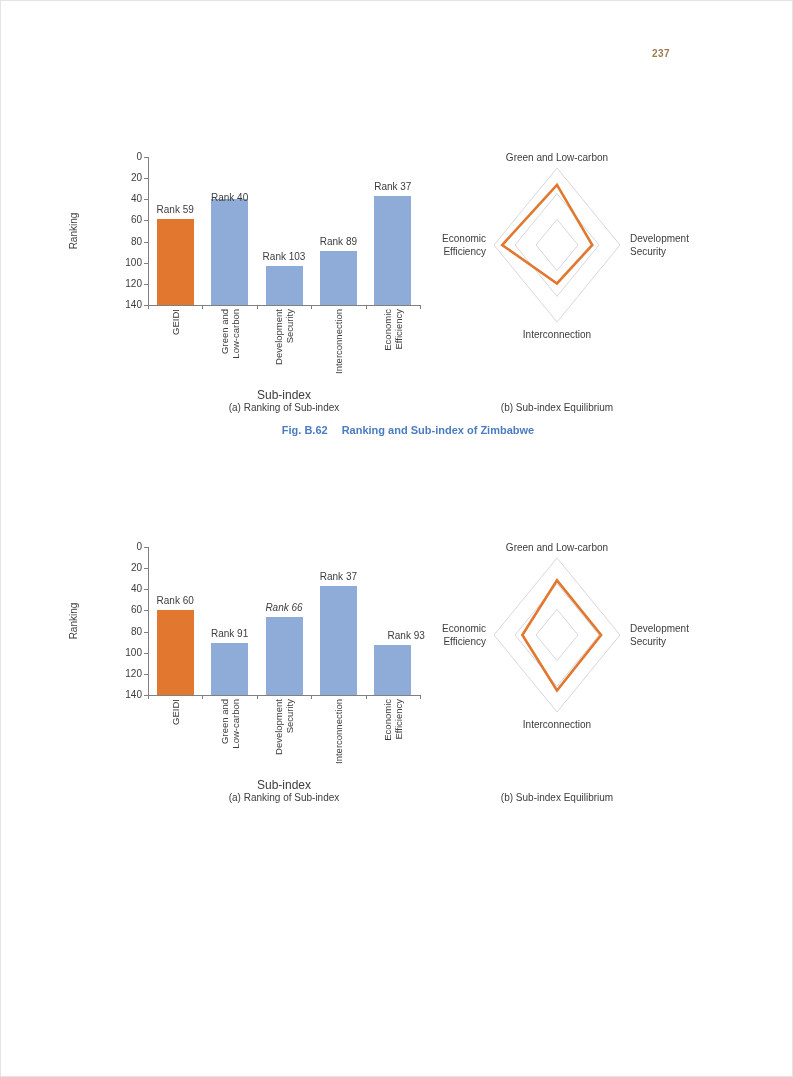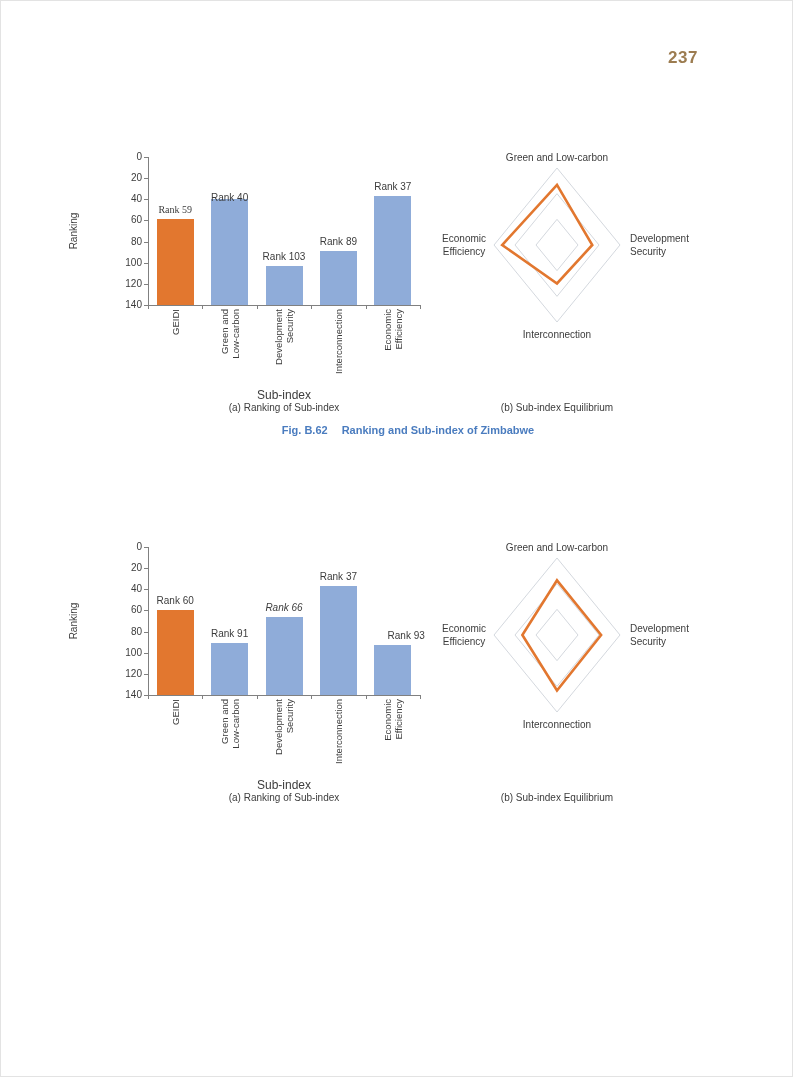--- a/index.html
+++ b/index.html
@@ -2,21 +2,21 @@
 <html><head>
 <meta charset="utf-8">
 <style>
   html,body{margin:0;padding:0;background:#ffffff;}
   #page{
     position:relative;width:793px;height:1077px;background:#ffffff;
     font-family:"Liberation Sans", sans-serif;color:#3c3c3c;overflow:hidden;
     box-shadow:inset 0 0 0 1px #e3e3e3;
   }
   #page-number{
-    position:absolute;top:48px;left:668px;font-size:17px;font-weight:bold;
+    position:absolute;top:48px;left:652px;font-size:10px;font-weight:bold;
     color:#9c7c50;letter-spacing:.5px;
   }
   .figure-section{position:absolute;left:0;width:793px;height:300px;}
   .barchart,.radarchart{position:absolute;top:0;}
   .barchart{left:112px;width:318px;height:300px;}
   .radarchart{left:430px;width:300px;height:240px;}
   .radarchart svg{position:absolute;left:0;top:0;}
   .axis-line{position:absolute;background:#808080;}
   .tick-label{position:absolute;width:28px;height:12px;font-size:10px;text-align:right;color:#3c3c3c;line-height:12px;}
   .bar{position:absolute;}
@@ -25,21 +25,21 @@
     position:absolute;width:88px;font-size:9.5px;line-height:11px;color:#3c3c3c;
     text-align:right;white-space:pre;transform:rotate(-90deg);transform-origin:top right;
   }
   .x-title{position:absolute;width:100px;font-size:12px;text-align:center;color:#3c3c3c;}
   .y-title{
     position:absolute;width:80px;height:12px;font-size:10px;line-height:12px;text-align:center;color:#3c3c3c;
     transform:rotate(-90deg) translateY(0);transform-origin:center center;
   }
   .radar-label{position:absolute;font-size:10px;line-height:12.5px;color:#3c3c3c;white-space:pre;}
   .radar-label.top,.radar-label.bottom{transform:translateX(-50%);text-align:center;}
-  .radar-label.left{transform:translateX(-100%);text-align:center;}
+  .radar-label.left{transform:translateX(-100%);text-align:right;}
   .panel-caption{position:absolute;top:252px;transform:translateX(-50%);font-size:10px;color:#3c3c3c;white-space:nowrap;}
   .fig-caption{
     position:absolute;top:274px;left:408px;transform:translateX(-50%);
     font-size:11px;font-weight:600;color:#4a7cbf;white-space:nowrap;
   }
   .fig-caption .fig-label{margin-right:14px;}
 </style>
 </head>
 <body>
 
@@ -67,21 +67,21 @@
         <div class="axis-line" style="left: 32px; top: 133.857px; width: 4px; height: 1px;"></div>
         <div class="tick-label" style="left: 2px; top: 149px;">140</div>
         <div class="axis-line" style="left: 32px; top: 155px; width: 4px; height: 1px;"></div>
         <div class="axis-line" style="left: 36px; top: 156px; width: 1px; height: 3px;"></div>
         <div class="axis-line" style="left: 90.4px; top: 156px; width: 1px; height: 3px;"></div>
         <div class="axis-line" style="left: 144.8px; top: 156px; width: 1px; height: 3px;"></div>
         <div class="axis-line" style="left: 199.2px; top: 156px; width: 1px; height: 3px;"></div>
         <div class="axis-line" style="left: 253.6px; top: 156px; width: 1px; height: 3px;"></div>
         <div class="axis-line" style="left: 308px; top: 156px; width: 1px; height: 3px;"></div>
         <div class="bar" style="left: 44.7px; top: 69.3714px; width: 37px; height: 85.6286px; background: rgb(226, 119, 47);"></div>
-        <div class="bar-label" style="left: 31.2px; top: 54.3714px; font-family: Liberation Serif, serif;">Rank 59</div>
+        <div class="bar-label" style="left: 31.2px; top: 54.3714px;">Rank 59</div>
         <div class="cat-label" style="left: -30.3px; top: 159px;">GEIDI</div>
         <div class="bar" style="left: 99.1px; top: 49.2857px; width: 37px; height: 105.714px; background: rgb(143, 172, 217);"></div>
         <div class="bar-label" style="left: 85.6px; top: 42px;">Rank 40</div>
         <div class="cat-label" style="left: 18.6px; top: 159px;">Green and
 Low-carbon</div>
         <div class="bar" style="left: 153.5px; top: 115.886px; width: 37px; height: 39.1143px; background: rgb(143, 172, 217);"></div>
         <div class="bar-label" style="left: 140px; top: 100.886px;">Rank 103</div>
         <div class="cat-label" style="left: 73px; top: 159px;">Development
 Security</div>
         <div class="bar" style="left: 207.9px; top: 101.086px; width: 37px; height: 53.9143px; background: rgb(143, 172, 217);"></div>

